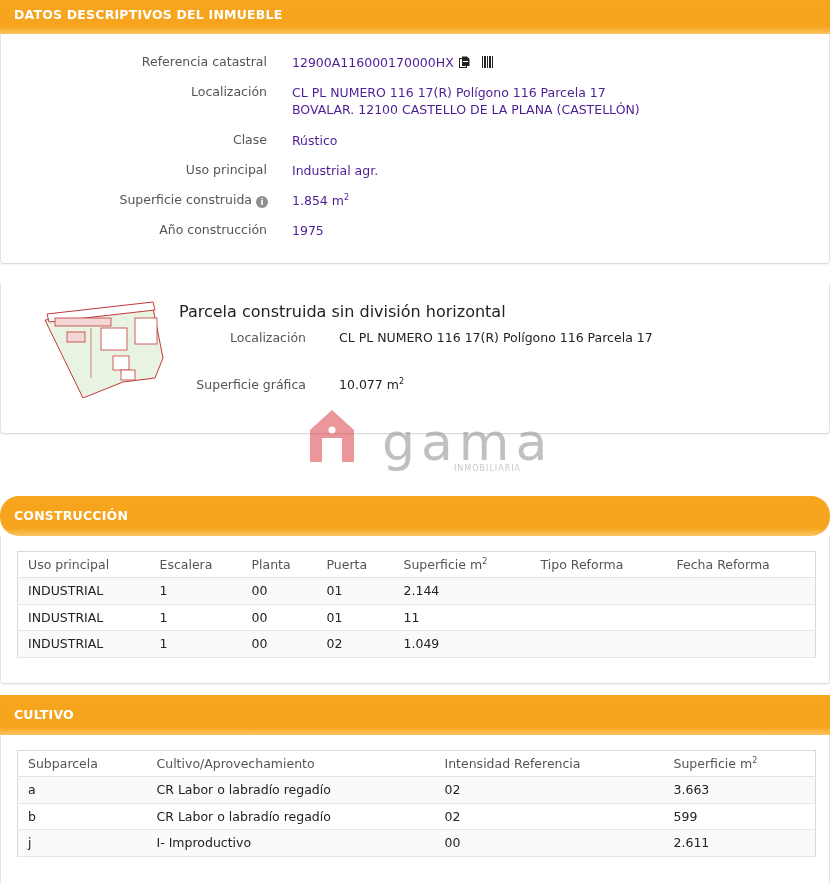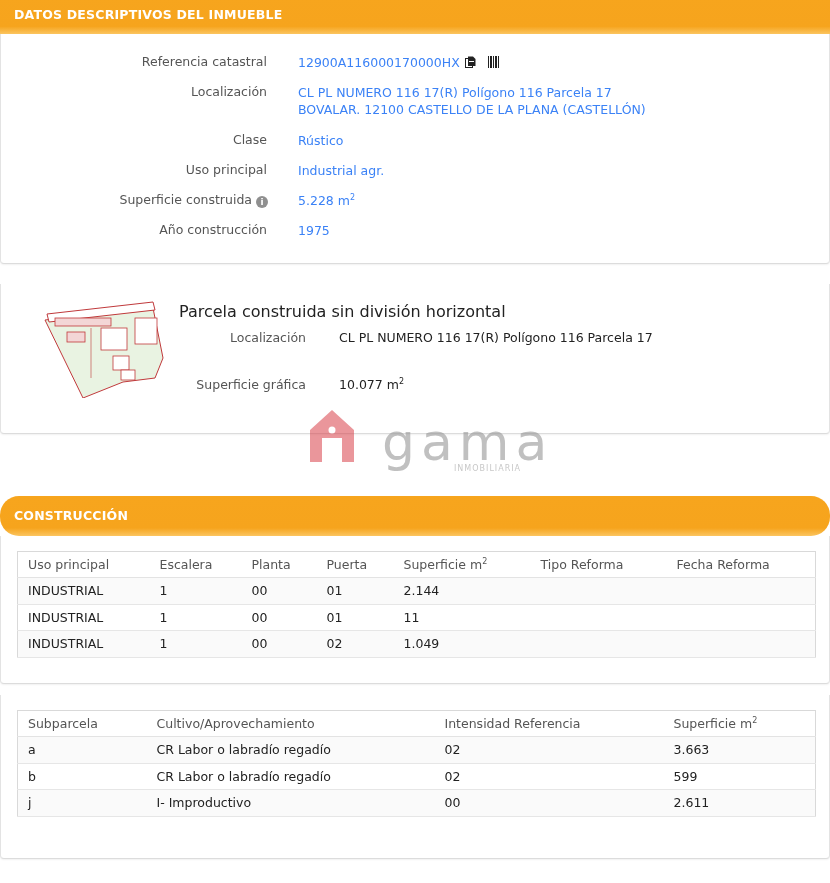--- a/index.html
+++ b/index.html
@@ -17,21 +17,21 @@
     background: #fff; border-left: 1px solid #e3e3e3; border-right: 1px solid #e3e3e3;
     border-bottom: 1px solid #dcdcdc; border-radius: 0 0 4px 4px;
     box-shadow: 0 1px 2px rgba(0,0,0,0.06);
   }
 
   
   #s1 { top: -4px; }
   #s1 .sec-body { height: 230px; position: relative; }
   .kv-row { position: absolute; left: 0; width: 830px; font-size: 12.5px; }
   .kv-label { position: absolute; right: 564px; text-align: right; color: #555; white-space: nowrap; }
-  .kv-value { position: absolute; left: 297px; color: #3b82f6; line-height: 17px; white-space: nowrap; }
+  .kv-value { position: absolute; left: 291px; color: #4c1d95; line-height: 17px; white-space: nowrap; }
   .info-icon { display: inline-block; width: 12px; height: 12px; border-radius: 50%; background: #8f8f8f; color: #fff; font-size: 9px; line-height: 12px; text-align: center; font-weight: bold; margin-left: 4px; vertical-align: -1px; }
   .copy-icon { display: inline-block; width: 11px; height: 13px; margin-left: 5px; vertical-align: -2px; position: relative; }
   .barcode-icon { display: inline-block; width: 12px; height: 12px; margin-left: 12px; vertical-align: -1px; background: repeating-linear-gradient(to right, #222 0 1px, #fff 1px 2px, #222 2px 4px, #fff 4px 5px); }
 
   
   #s2 { top: 284px; }
   #s2 .sec-body { height: 154px; position: relative; }
   .parcel-map { position: absolute; left: 40px; top: 14px; width: 128px; height: 100px; }
   .p2-title { position: absolute; left: 178px; top: 18px; font-size: 16px; color: #222; }
   .p2-label { position: absolute; right: 523px; text-align: right; color: #555; font-size: 12.5px; white-space: nowrap; }
@@ -81,21 +81,21 @@
     <div class="kv-row" style="top:98px;">
       <span class="kv-label">Clase</span>
       <span class="kv-value">Rústico</span>
     </div>
     <div class="kv-row" style="top:128px;">
       <span class="kv-label">Uso principal</span>
       <span class="kv-value">Industrial agr.</span>
     </div>
     <div class="kv-row" style="top:158px;">
       <span class="kv-label" style="right:563px;"><span>Superficie construida</span><span class="info-icon">i</span></span>
-      <span class="kv-value"><span>5.228 m</span><sup>2</sup></span>
+      <span class="kv-value"><span>1.854 m</span><sup>2</sup></span>
     </div>
     <div class="kv-row" style="top:188px;">
       <span class="kv-label">Año construcción</span>
       <span class="kv-value">1975</span>
     </div>
   </div>
 </div>
 
 <div class="section" id="s2">
   <div class="sec-body" style="height:150px;">
@@ -174,20 +174,23 @@
           <td>1.049</td>
           <td></td>
           <td></td>
         </tr>
       </tbody>
     </table>
   </div>
 </div>
 
 <div class="section" id="s4">
+  <div class="sec-head" style="height:40px;line-height:40px;">
+    <span>CULTIVO</span>
+  </div>
   <div class="sec-body" style="height:164px;">
     <table class="tbl" style="top:15px;">
       <thead>
         <tr>
           <th style="width:129px;">Subparcela</th>
           <th style="width:288px;">Cultivo/Aprovechamiento</th>
           <th style="width:229px;">Intensidad Referencia</th>
           <th><span>Superficie m</span><sup>2</sup></th>
         </tr>
       </thead>

